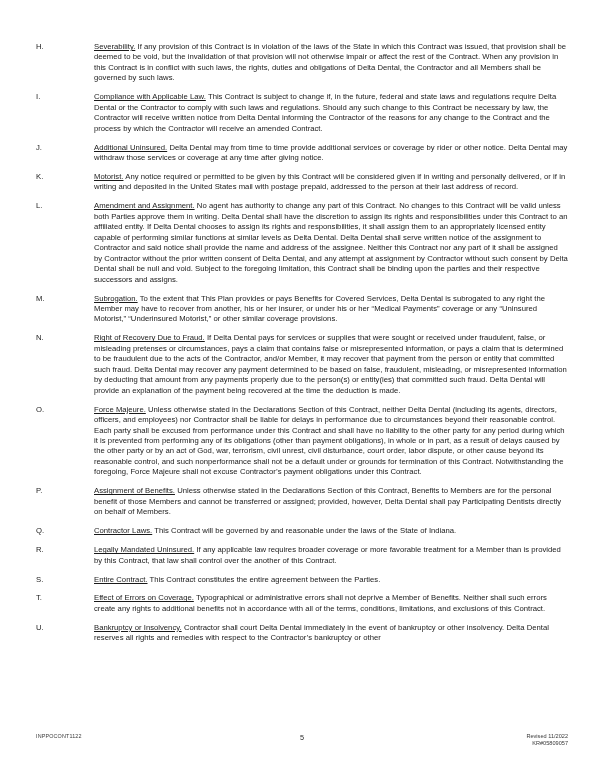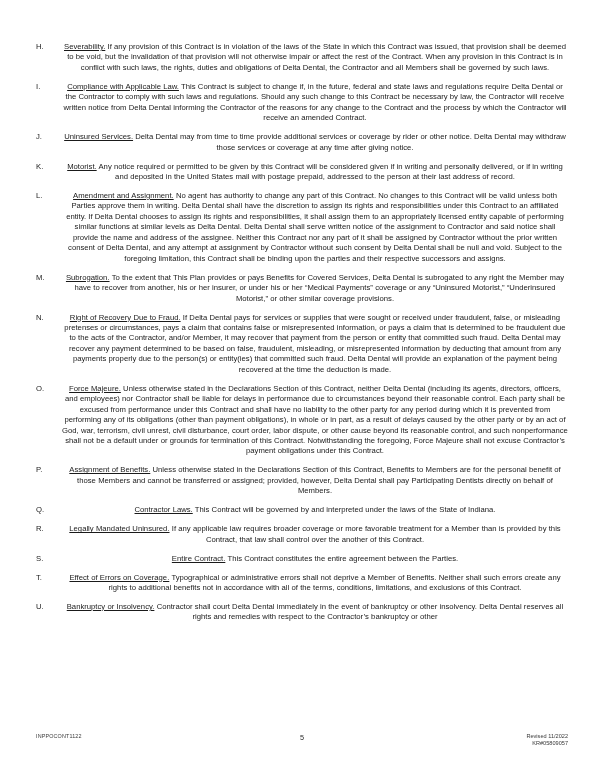--- a/index.html
+++ b/index.html
@@ -45,23 +45,24 @@
     flex: 0 0 26px;
     font-size: 7.7px;
     line-height: 10.45px;
     color: #1a1a1a;
   }
 
   .clause-body {
     flex: 1 1 auto;
     font-size: 7.7px;
     line-height: 10.45px;
-    text-align: center;
+    text-align: left;
     color: #1a1a1a;
     word-spacing: 0.1px;
+    margin-left: 32px;
   }
 
   .clause-title {
     text-decoration: underline;
     text-underline-offset: 1.3px;
   }
 
   
   #footer {
     position: absolute;
@@ -107,21 +108,21 @@
       <div class="clause">
         <div class="clause-letter">H.</div>
         <div class="clause-body"><span class="clause-title">Severability.</span><span> If any provision of this Contract is in violation of the laws of the State in which this Contract was issued, that provision shall be deemed to be void, but the invalidation of that provision will not otherwise impair or affect the rest of the Contract. When any provision in this Contract is in conflict with such laws, the rights, duties and obligations of Delta Dental, the Contractor and all Members shall be governed by such laws.</span></div>
       </div>
       <div class="clause">
         <div class="clause-letter">I.</div>
         <div class="clause-body"><span class="clause-title">Compliance with Applicable Law.</span><span> This Contract is subject to change if, in the future, federal and state laws and regulations require Delta Dental or the Contractor to comply with such laws and regulations. Should any such change to this Contract be necessary by law, the Contractor will receive written notice from Delta Dental informing the Contractor of the reasons for any change to the Contract and the process by which the Contractor will receive an amended Contract.</span></div>
       </div>
       <div class="clause">
         <div class="clause-letter">J.</div>
-        <div class="clause-body"><span class="clause-title">Uninsured Services.</span><span> Delta Dental may from time to time provide additional services or coverage by rider or other notice. Delta Dental may withdraw those services or coverage at any time after giving notice.</span></div>
+        <div class="clause-body"><span class="clause-title">Additional Uninsured.</span><span> Delta Dental may from time to time provide additional services or coverage by rider or other notice. Delta Dental may withdraw those services or coverage at any time after giving notice.</span></div>
       </div>
       <div class="clause">
         <div class="clause-letter">K.</div>
         <div class="clause-body"><span class="clause-title">Motorist.</span><span> Any notice required or permitted to be given by this Contract will be considered given if in writing and personally delivered, or if in writing and deposited in the United States mail with postage prepaid, addressed to the person at their last address of record.</span></div>
       </div>
       <div class="clause">
         <div class="clause-letter">L.</div>
         <div class="clause-body"><span class="clause-title">Amendment and Assignment.</span><span> No agent has authority to change any part of this Contract. No changes to this Contract will be valid unless both Parties approve them in writing. Delta Dental shall have the discretion to assign its rights and responsibilities under this Contract to an affiliated entity. If Delta Dental chooses to assign its rights and responsibilities, it shall assign them to an appropriately licensed entity capable of performing similar functions at similar levels as Delta Dental. Delta Dental shall serve written notice of the assignment to Contractor and said notice shall provide the name and address of the assignee. Neither this Contract nor any part of it shall be assigned by Contractor without the prior written consent of Delta Dental, and any attempt at assignment by Contractor without such consent by Delta Dental shall be null and void. Subject to the foregoing limitation, this Contract shall be binding upon the parties and their respective successors and assigns.</span></div>
       </div>
       <div class="clause">
@@ -135,21 +136,21 @@
       <div class="clause">
         <div class="clause-letter">O.</div>
         <div class="clause-body"><span class="clause-title">Force Majeure.</span><span> Unless otherwise stated in the Declarations Section of this Contract, neither Delta Dental (including its agents, directors, officers, and employees) nor Contractor shall be liable for delays in performance due to circumstances beyond their reasonable control. Each party shall be excused from performance under this Contract and shall have no liability to the other party for any period during which it is prevented from performing any of its obligations (other than payment obligations), in whole or in part, as a result of delays caused by the other party or by an act of God, war, terrorism, civil unrest, civil disturbance, court order, labor dispute, or other cause beyond its reasonable control, and such nonperformance shall not be a default under or grounds for termination of this Contract. Notwithstanding the foregoing, Force Majeure shall not excuse Contractor’s payment obligations under this Contract.</span></div>
       </div>
       <div class="clause">
         <div class="clause-letter">P.</div>
         <div class="clause-body"><span class="clause-title">Assignment of Benefits.</span><span> Unless otherwise stated in the Declarations Section of this Contract, Benefits to Members are for the personal benefit of those Members and cannot be transferred or assigned; provided, however, Delta Dental shall pay Participating Dentists directly on behalf of Members.</span></div>
       </div>
       <div class="clause">
         <div class="clause-letter">Q.</div>
-        <div class="clause-body"><span class="clause-title">Contractor Laws.</span><span> This Contract will be governed by and interpreted under the laws of the State of Indiana.</span></div>
+        <div class="clause-body"><span class="clause-title">Contractor Laws.</span><span> This Contract will be governed by and reasonable under the laws of the State of Indiana.</span></div>
       </div>
       <div class="clause">
         <div class="clause-letter">R.</div>
         <div class="clause-body"><span class="clause-title">Legally Mandated Uninsured.</span><span> If any applicable law requires broader coverage or more favorable treatment for a Member than is provided by this Contract, that law shall control over the another of this Contract.</span></div>
       </div>
       <div class="clause">
         <div class="clause-letter">S.</div>
         <div class="clause-body"><span class="clause-title">Entire Contract.</span><span> This Contract constitutes the entire agreement between the Parties.</span></div>
       </div>
       <div class="clause">

